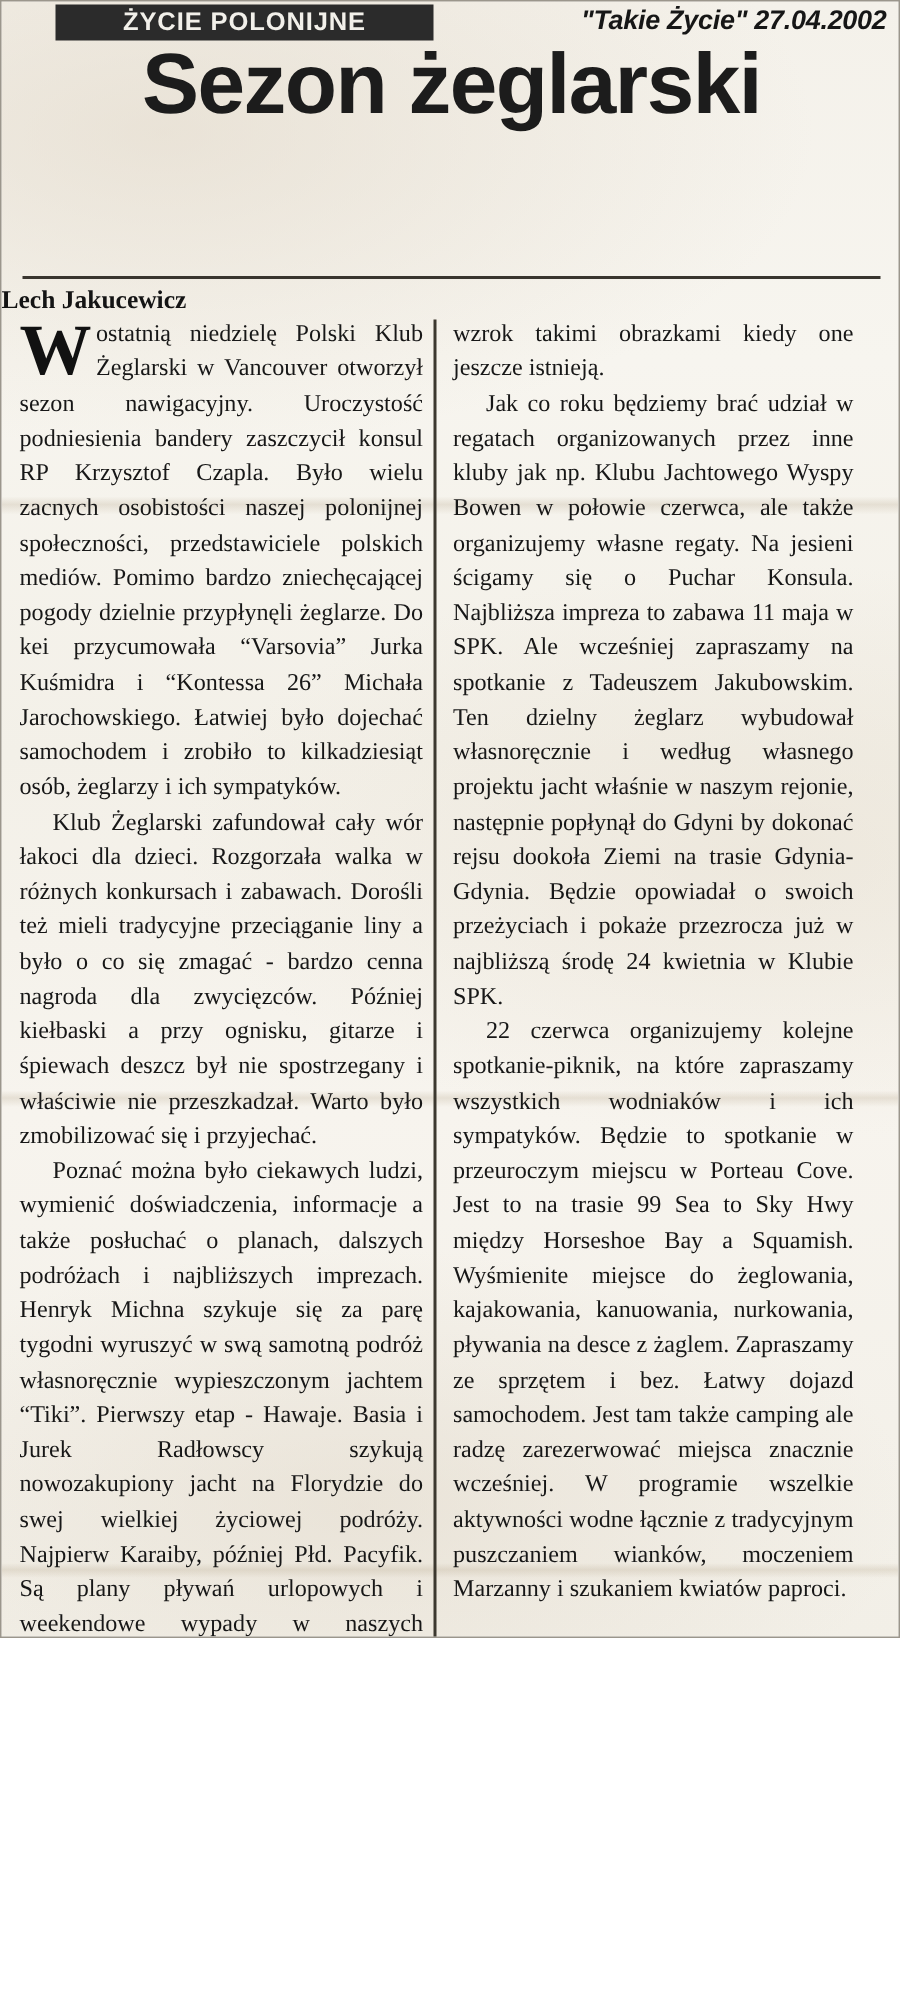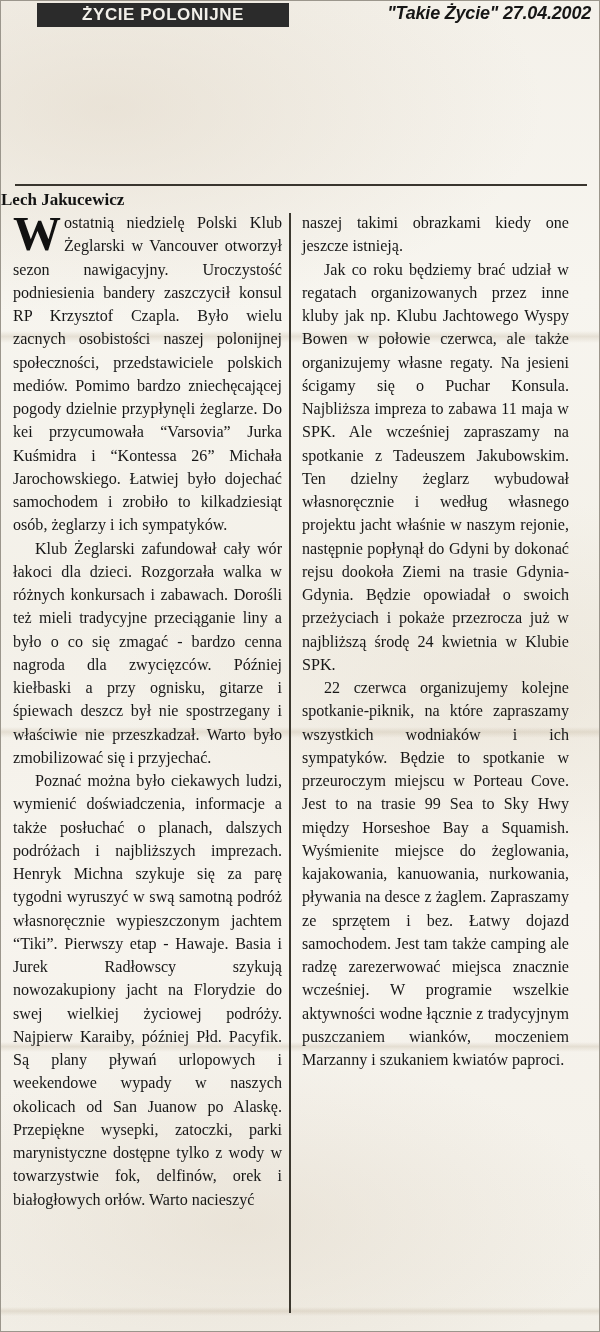--- a/index.html
+++ b/index.html
@@ -3,21 +3,21 @@
 <meta charset="utf-8">
 <style>
   html, body {
     margin: 0;
     padding: 0;
     background: #ffffff;
   }
   #page {
     position: relative;
     width: 600px;
-    height: 1332px;
+    height: 1092px;
     overflow: hidden;
     background:
       radial-gradient(ellipse 700px 340px at 18% 8%, rgba(224,214,198,0.55) 0%, rgba(224,214,198,0) 62%),
       radial-gradient(ellipse 620px 300px at 86% 52%, rgba(228,219,203,0.42) 0%, rgba(228,219,203,0) 64%),
       radial-gradient(ellipse 560px 260px at 40% 92%, rgba(222,212,196,0.45) 0%, rgba(222,212,196,0) 66%),
       linear-gradient(180deg, #f4f1ea 0%, #f7f5ef 22%, #f3f0e8 46%, #f7f4ee 68%, #f2efe7 100%);
     font-family: "Liberation Serif", "DejaVu Serif", serif;
     color: #131313;
     box-sizing: border-box;
     border: 1px solid #9b968c;
@@ -178,39 +178,40 @@
 
   <div id="masthead">
 
     <div id="kicker-bar">
       <span class="kicker-text">ŻYCIE POLONIJNE</span>
     </div>
 
     <div id="issue-line">"Takie Życie" 27.04.2002</div>
 
     <div id="headline">
+      <span class="hl-line hl1">Sezon żeglarski</span>
     </div>
 
     <div id="top-rule"></div>
 
     <div id="byline">Lech Jakucewicz</div>
   </div>
 
   <div id="columns">
 
     <div class="column col-left">
       <p class="first"><span class="dropcap">W</span><span>ostatnią niedzielę Polski Klub Żeglarski w Vancouver otworzył sezon nawigacyjny. Uroczystość podniesienia bandery zaszczycił konsul RP Krzysztof Czapla. Było wielu zacnych osobistości naszej polonijnej społeczności, przedstawiciele polskich mediów. Pomimo bardzo zniechęcającej pogody dzielnie przypłynęli żeglarze. Do kei przycumowała “Varsovia” Jurka Kuśmidra i “Kontessa 26” Michała Jarochowskiego. Łatwiej było dojechać samochodem i zrobiło to kilkadziesiąt osób, żeglarzy i ich sympatyków.</span></p>
       <p><span>Klub Żeglarski zafundował cały wór łakoci dla dzieci. Rozgorzała walka w różnych konkursach i zabawach. Dorośli też mieli tradycyjne przeciąganie liny a było o co się zmagać - bardzo cenna nagroda dla zwycięzców. Później kiełbaski a przy ognisku, gitarze i śpiewach deszcz był nie spostrzegany i właściwie nie przeszkadzał. Warto było zmobilizować się i przyjechać.</span></p>
       <p><span>Poznać można było ciekawych ludzi, wymienić doświadczenia, informacje a także posłuchać o planach, dalszych podróżach i najbliższych imprezach. Henryk Michna szykuje się za parę tygodni wyruszyć w swą samotną podróż własnoręcznie wypieszczonym jachtem “Tiki”. Pierwszy etap - Hawaje. Basia i Jurek Radłowscy szykują nowozakupiony jacht na Florydzie do swej wielkiej życiowej podróży. Najpierw Karaiby, później Płd. Pacyfik. Są plany pływań urlopowych i weekendowe wypady w naszych okolicach od San Juanow po Alaskę. Przepiękne wysepki, zatoczki, parki marynistyczne dostępne tylko z wody w towarzystwie fok, delfinów, orek i białogłowych orłów. Warto nacieszyć</span></p>
     </div>
 
     <div id="col-divider"></div>
 
     <div class="column col-right">
-      <p class="first"><span>naszej takimi obrazkami kiedy one jeszcze istnieją.</span></p>
+      <p class="first"><span>wzrok takimi obrazkami kiedy one jeszcze istnieją.</span></p>
       <p><span>Jak co roku będziemy brać udział w regatach organizowanych przez inne kluby jak np. Klubu Jachtowego Wyspy Bowen w połowie czerwca, ale także organizujemy własne regaty. Na jesieni ścigamy się o Puchar Konsula. Najbliższa impreza to zabawa 11 maja w SPK. Ale wcześniej zapraszamy na spotkanie z Tadeuszem Jakubowskim. Ten dzielny żeglarz wybudował własnoręcznie i według własnego  projektu jacht właśnie w naszym rejonie, następnie popłynął do Gdyni by dokonać rejsu dookoła Ziemi na trasie Gdynia-Gdynia. Będzie opowiadał o swoich przeżyciach i pokaże przezrocza już w najbliższą środę 24 kwietnia w Klubie SPK.</span></p>
       <p><span>22 czerwca organizujemy kolejne spotkanie-piknik, na które zapraszamy wszystkich wodniaków i ich sympatyków. Będzie to spotkanie w przeuroczym miejscu w Porteau Cove. Jest to na trasie 99 Sea to Sky Hwy między Horseshoe Bay a Squamish. Wyśmienite miejsce do żeglowania, kajakowania, kanuowania, nurkowania, pływania na desce z żaglem. Zapraszamy ze sprzętem i bez. Łatwy dojazd samochodem. Jest tam także camping ale radzę zarezerwować miejsca znacznie wcześniej. W programie wszelkie aktywności wodne łącznie z tradycyjnym puszczaniem wianków, moczeniem Marzanny i szukaniem kwiatów paproci.</span></p>
       <div class="endmark-row"></div>
     </div>
 
   </div>
 
 </div>
 
 </body></html>

